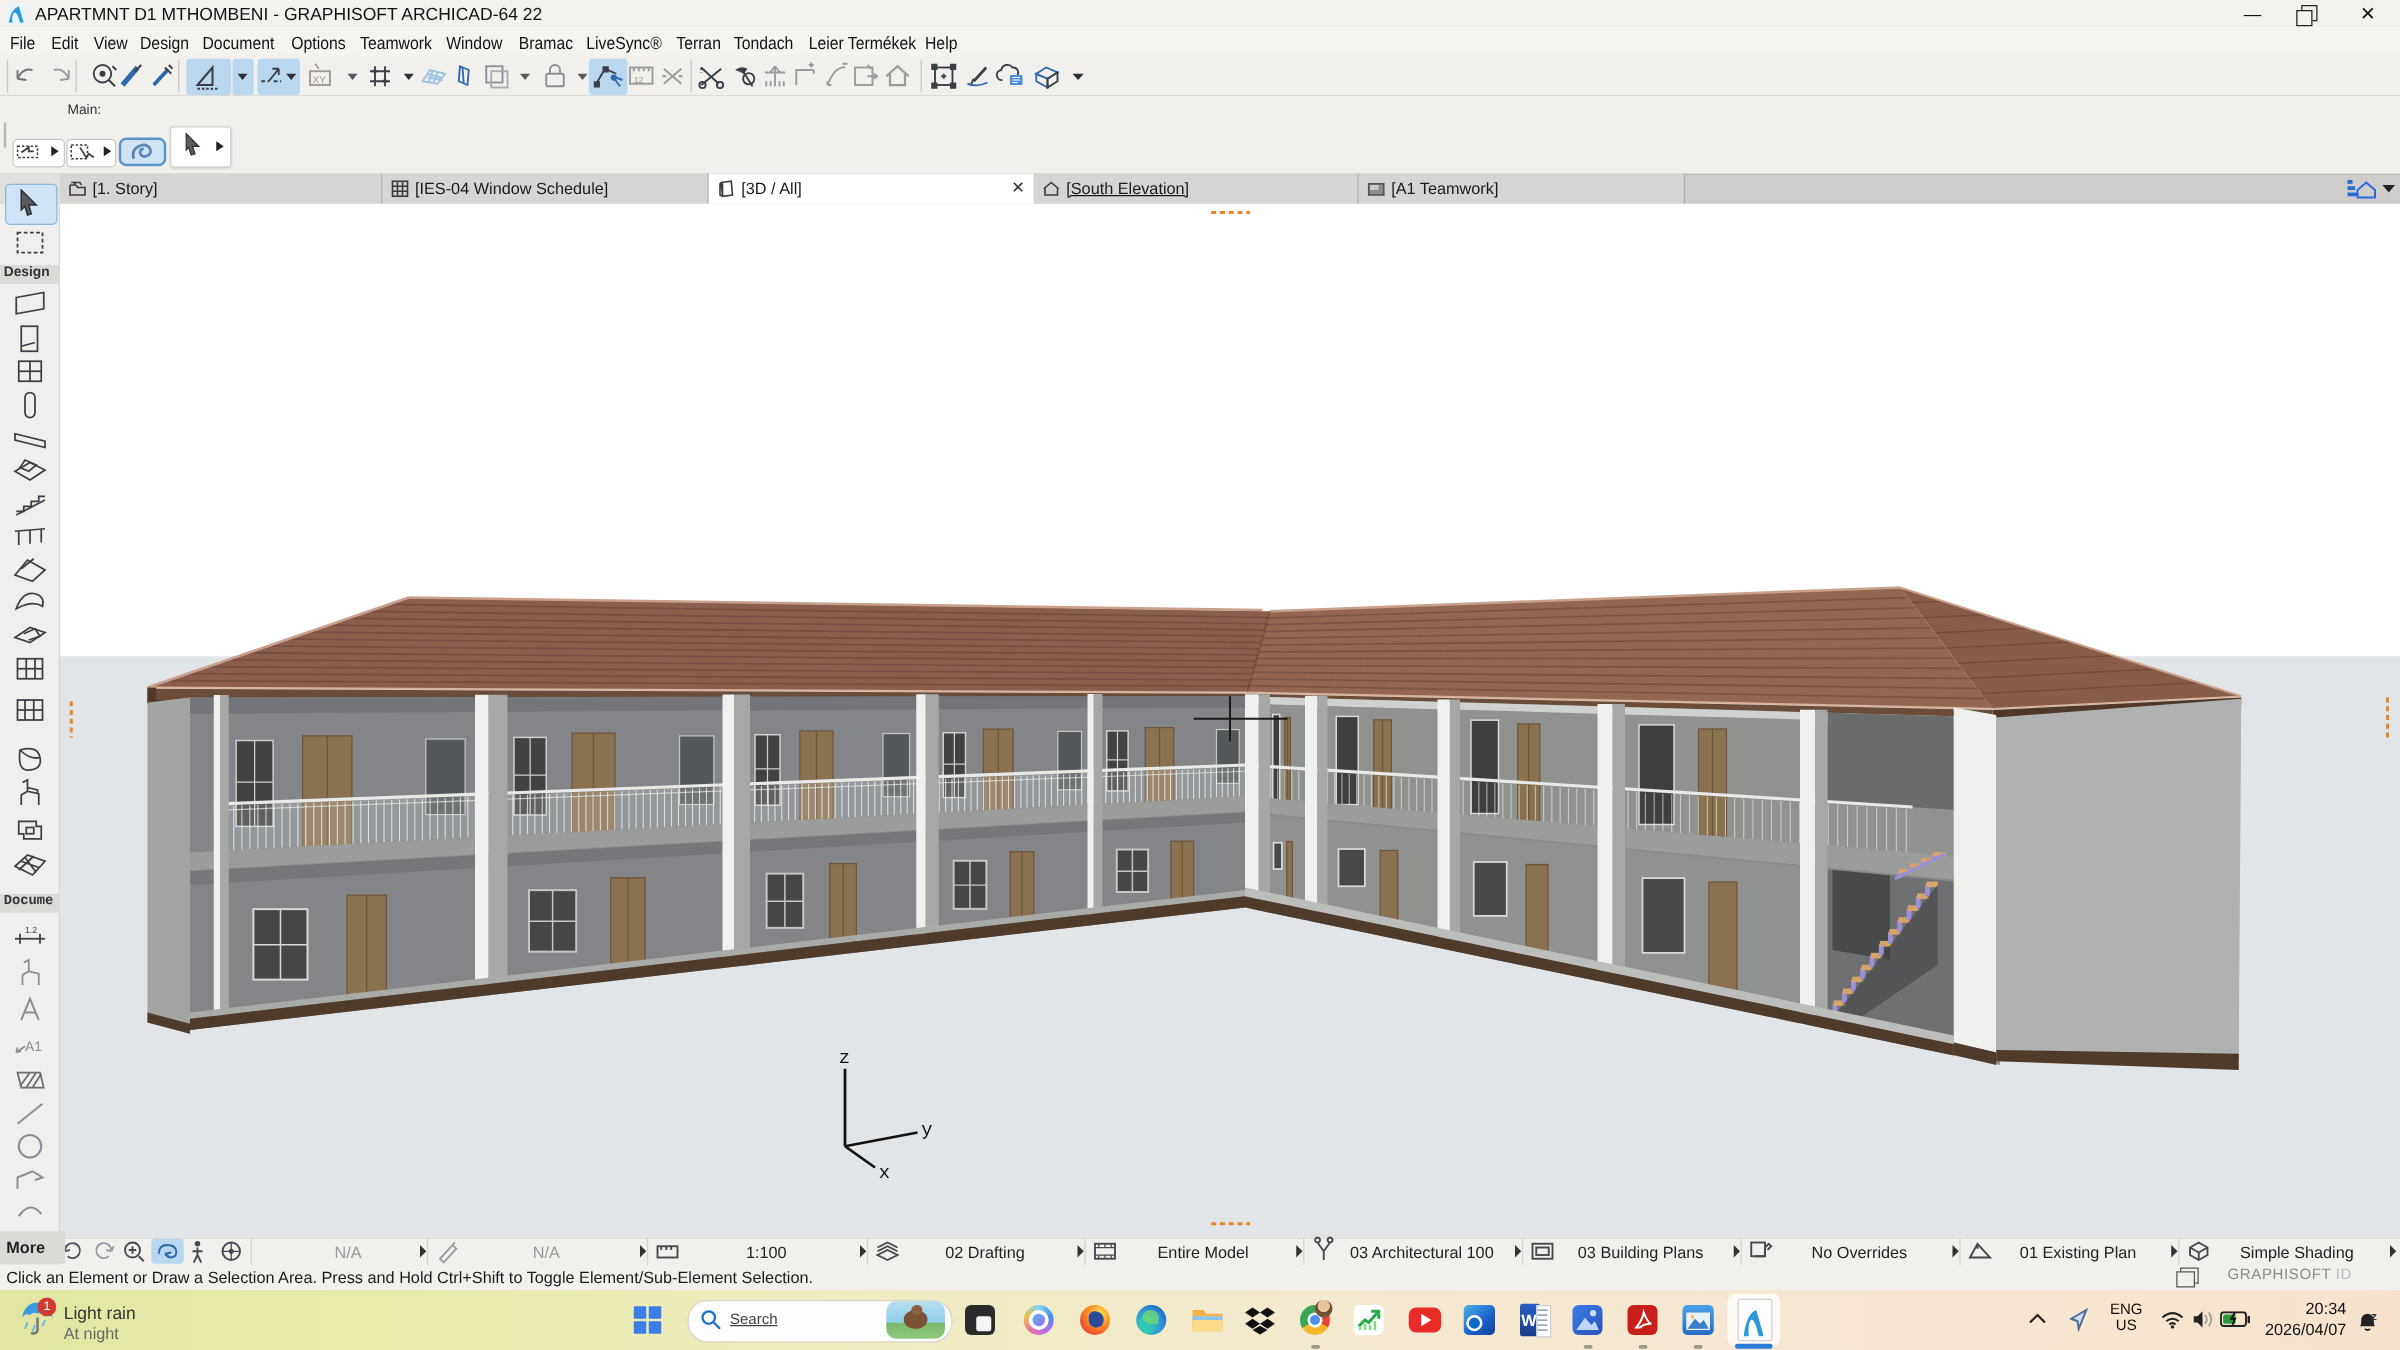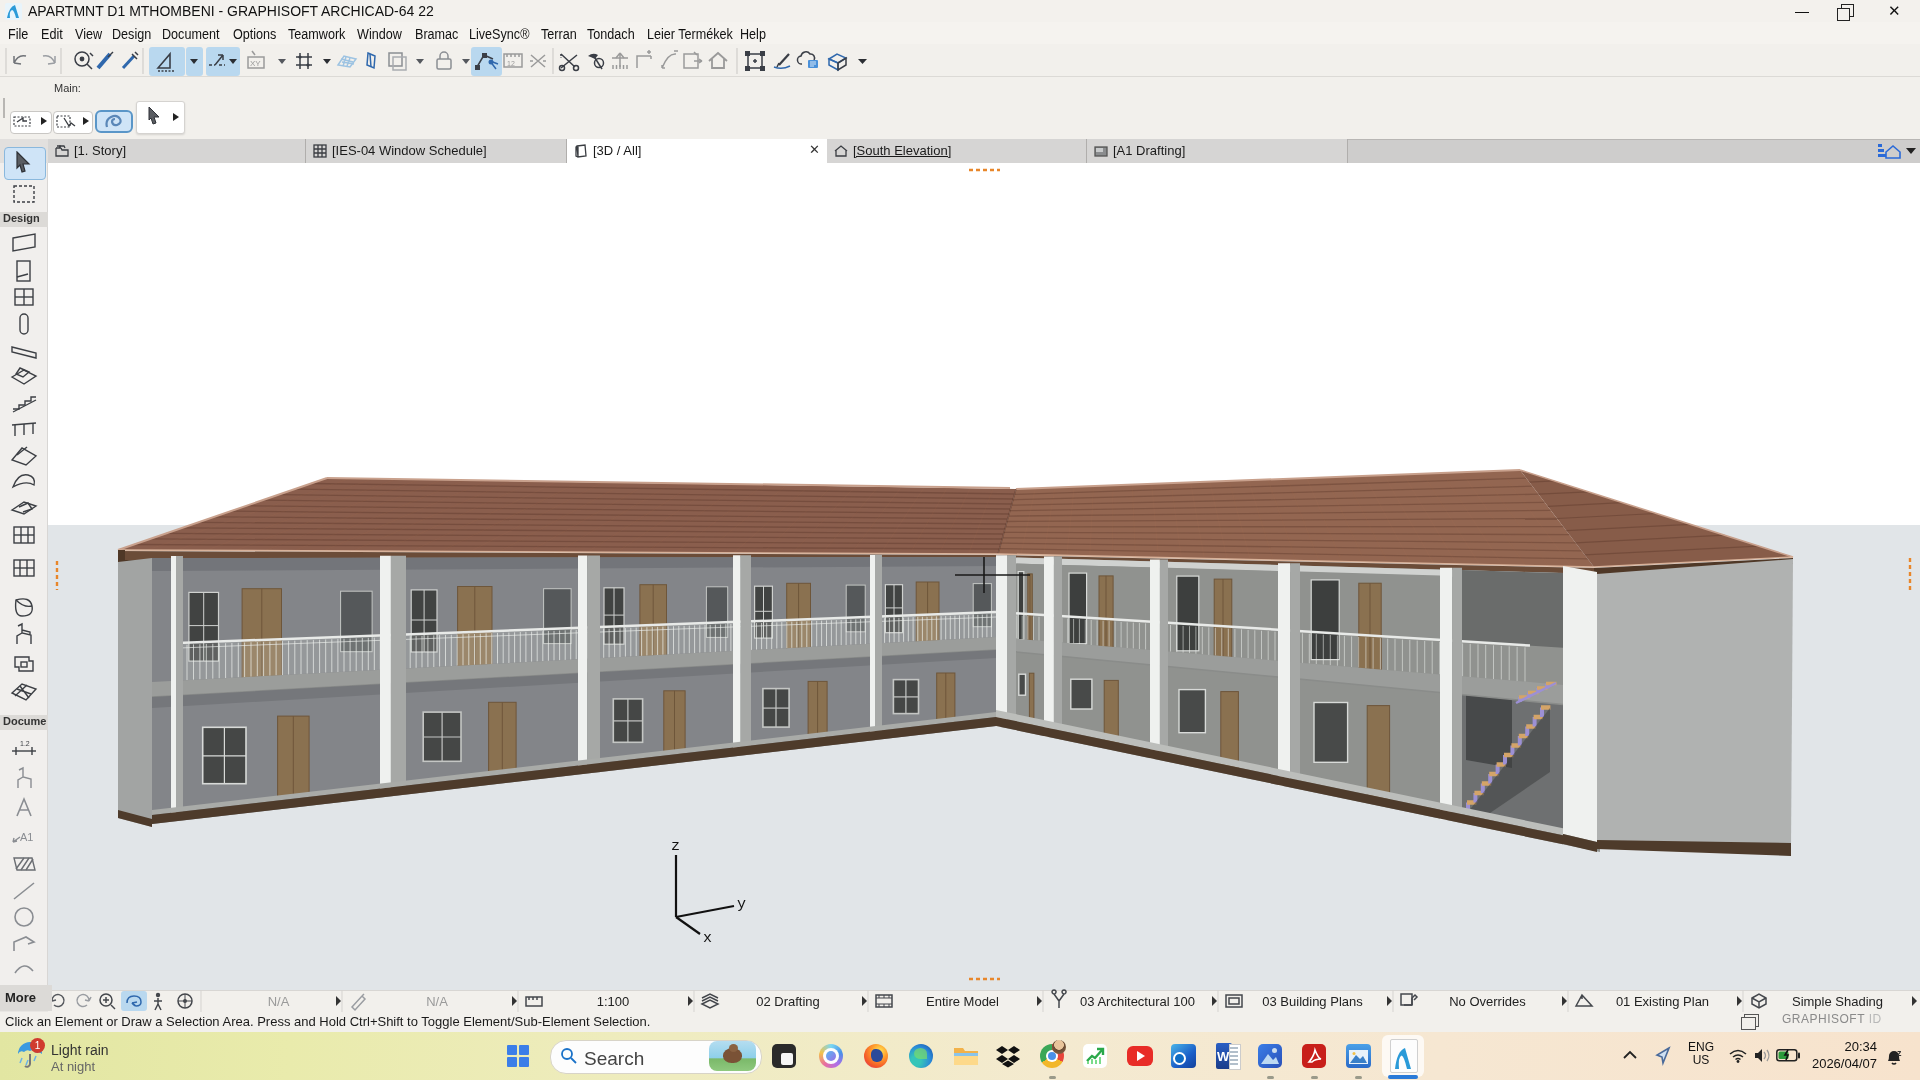--- a/index.html
+++ b/index.html
@@ -222,37 +222,37 @@
 <div class="abs" style="left:827px;top:139px;width:260px;height:24px;background:#d6d5d4;border-right:1px solid #b0aeac;box-sizing:border-box;"></div>
 <svg class="abs" style="left:833px;top:143px" width="17" height="17" viewBox="0 0 17 17" fill="none" stroke="#3a3d42" stroke-width="1.3">
       <path d="M2 8 L8 3 L14 8 M3 7 v6 h10 v-6"></path>
     </svg>
 <div class="abs" style="left:853px;top:143px;font-size:13px;color:#1a1a1a;text-decoration:underline;">[South Elevation]</div>
 <div class="abs" style="left:1087px;top:139px;width:261px;height:24px;background:#d6d5d4;border-right:1px solid #b0aeac;box-sizing:border-box;"></div>
 <svg class="abs" style="left:1093px;top:143px" width="17" height="17" viewBox="0 0 17 17" fill="none" stroke="#3a3d42" stroke-width="1.3">
       <rect x="2" y="4" width="12" height="9" fill="#8a8c8e" stroke="#555"></rect>
       <rect x="3" y="5" width="7" height="4" fill="#c8cacb" stroke="none"></rect>
     </svg>
-<div class="abs" style="left:1113px;top:143px;font-size:13px;color:#1a1a1a;">[A1 Drafting]</div>
+<div class="abs" style="left:1113px;top:143px;font-size:13px;color:#1a1a1a;">[A1 Teamwork]</div>
 <svg class="abs" style="left:1876px;top:142px" width="26" height="18" viewBox="0 0 26 18">
       <path d="M2 2 h4 v3 h-4 z M2 7 h6 v3 h-6 z M2 12 h8 v3 h-8 z" fill="#2a6ad8"></path>
       <path d="M10 10 L17 4 L24 10 V16 H10 Z" fill="none" stroke="#2a6ad8" stroke-width="1.6"></path>
     </svg>
 <path d="">
 <svg class="abs" style="left:1905px;top:147px" width="12" height="8" viewBox="0 0 12 8">
         <path d="M1 1 h10 l-5 6 z" fill="#222"></path>
       </svg>
 
 <div class="abs" style="left:0;top:163px;width:48px;height:849px;background:#f1efed;border-right:1px solid #d8d6d4;box-sizing:border-box;"></div>
 <div class="abs" style="left:4px;top:147px;width:40px;height:31px;background:#cfe4f7;border:1px solid #8ab8dd;border-radius:4px;"></div>
 <svg class="abs" style="left:14px;top:151px" width="18" height="22" viewBox="0 0 18 22">
         <path d="M3 1 L15 13 L9 13 L11 20 L8 21 L6 14 L3 17 Z" fill="#5a5d62" stroke="#2e3136" stroke-width="1.2"></path>
       </svg>
 <div class="abs" style="left:0;top:212px;width:47px;height:15px;background:#dcdad7;font-size:11px;font-weight:bold;color:#333;padding-left:3px;">Design</div>
-<div class="abs" style="left:0;top:715px;width:47px;height:15px;background:#dcdad7;font-size:11px;font-weight:bold;color:#333;padding-left:3px;">Docume</div>
+<div class="abs" style="left:0;top:715px;width:47px;height:15px;background:#dcdad7;font-size:11px;font-weight:bold;color:#333;padding-left:3px;font-family:Liberation Mono, monospace;">Docume</div>
 <div class="abs" style="left:0;top:985px;width:47px;height:26px;background:#dcdad7;font-size:13px;font-weight:bold;color:#222;padding-left:5px;line-height:26px;z-index:6;">More</div>
 <svg class="abs" style="left:0;top:163px" width="48" height="830" viewBox="0 163 48 830">
         <g transform="translate(24,194)" stroke="#3c3f44" fill="none" stroke-width="1.4">
           <rect x="-10" y="-8" width="20" height="16" stroke-dasharray="3,2"></rect>
         </g>
 <g transform="translate(24,243)" stroke="#3c3f44" fill="none" stroke-width="1.4">
           <polygon points="-11,-5 11,-9 11,4 -11,8"></polygon>
         </g>
 <g transform="translate(24,271)" stroke="#3c3f44" fill="none" stroke-width="1.4">
           <rect x="-7" y="-10" width="13" height="20"></rect>
@@ -981,21 +981,21 @@
         <rect x="1" y="1" width="10" height="10" rx="1" fill="#3b7ee8"></rect>
         <rect x="13" y="1" width="10" height="10" rx="1" fill="#3b7ee8"></rect>
         <rect x="1" y="13" width="10" height="10" rx="1" fill="#3b7ee8"></rect>
         <rect x="13" y="13" width="10" height="10" rx="1" fill="#3b7ee8"></rect>
       </svg>
 <div class="abs" style="left:550px;top:1040px;width:210px;height:32px;border-radius:16px;background:#fdfdfd;border:1px solid #d8d4c8;"></div>
 <svg class="abs" style="left:560px;top:1047px" width="18" height="18" viewBox="0 0 18 18">
         <circle cx="7" cy="7" r="5" stroke="#1a72c8" stroke-width="1.8" fill="none"></circle>
         <line x1="11" y1="11" x2="16" y2="16" stroke="#1a72c8" stroke-width="1.8"></line>
       </svg>
-<div class="abs" style="left:584px;top:1048px;font-size:19px;color:#444;">Search</div>
+<div class="abs" style="left:584px;top:1048px;font-size:12px;color:#444;text-decoration:underline;">Search</div>
 <div class="abs" style="left:709px;top:1041px;width:47px;height:30px;border-radius:8px;background:linear-gradient(#b5ddf0,#8fd0ea 55%,#7bb96a 60%,#8fc97e);overflow:hidden;">
         <div class="abs" style="left:14px;top:7px;width:19px;height:15px;border-radius:50% 50% 45% 45%;background:#7a5236;"></div>
         <div class="abs" style="left:20px;top:3px;width:9px;height:8px;border-radius:50%;background:#8a6242;"></div>
       </div>
 <div class="abs" style="left:772px;top:1044px;width:24px;height:24px;border-radius:5px;background:#2a2a2a;"></div><div class="abs" style="left:781px;top:1053px;width:12px;height:12px;border-radius:2px;background:#f5f5f5;"></div>
 <div class="abs" style="left:819px;top:1044px;width:24px;height:24px;border-radius:50%;background:conic-gradient(#7ad8f2,#4a90e8,#b06ee8,#e86ea0,#f2c24a,#7ad8f2);"></div><div class="abs" style="left:823px;top:1048px;width:16px;height:16px;border-radius:50%;background:#fdfdfd;"></div><div class="abs" style="left:826px;top:1051px;width:10px;height:10px;border-radius:50%;background:linear-gradient(135deg,#5ab8f0,#9a6ee8);"></div>
 <div class="abs" style="left:864px;top:1044px;width:24px;height:24px;border-radius:50%;background:radial-gradient(circle at 65% 30%,#ffd24a 10%,#ff9a2a 35%,#f2552a 70%,#d83a8a 95%);"></div><div class="abs" style="left:871px;top:1049px;width:12px;height:13px;border-radius:40% 60% 50% 50%;background:#2a4a9a;"></div>
 <div class="abs" style="left:909px;top:1044px;width:24px;height:24px;border-radius:50%;background:radial-gradient(circle at 30% 70%,#35c5b8 20%,#2a8ad8 60%,#1a50a8 95%);"></div><div class="abs" style="left:914px;top:1048px;width:13px;height:11px;border-radius:50% 50% 0 50%;background:#7adc6a;opacity:.7;"></div>
 <svg class="abs" style="left:953px;top:1044px" width="26" height="24" viewBox="0 0 26 24">
         <path d="M1 4 h9 l2 3 h13 v14 h-24 z" fill="#f2b24a"></path>

